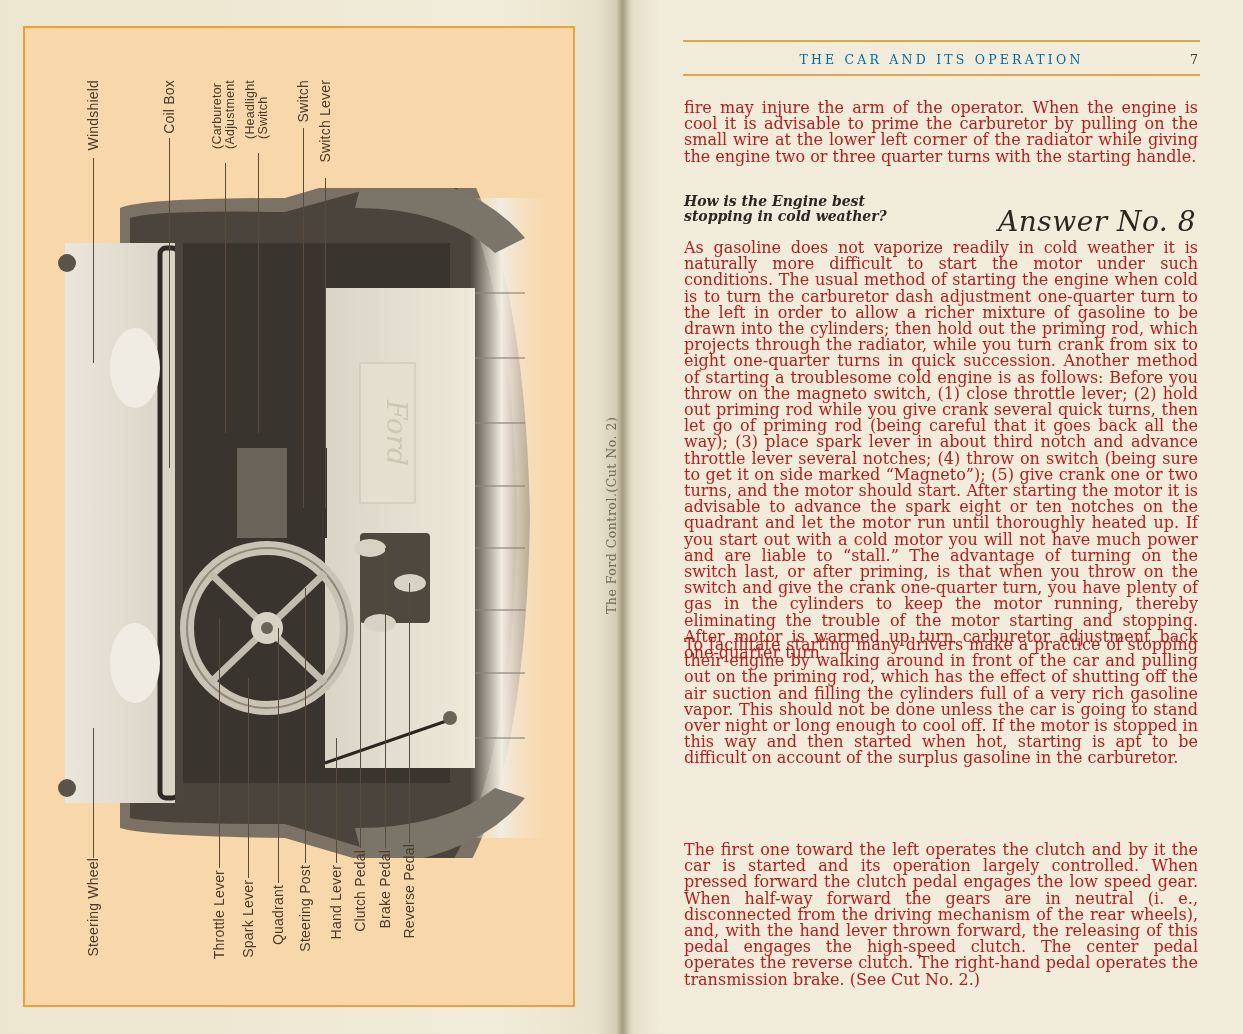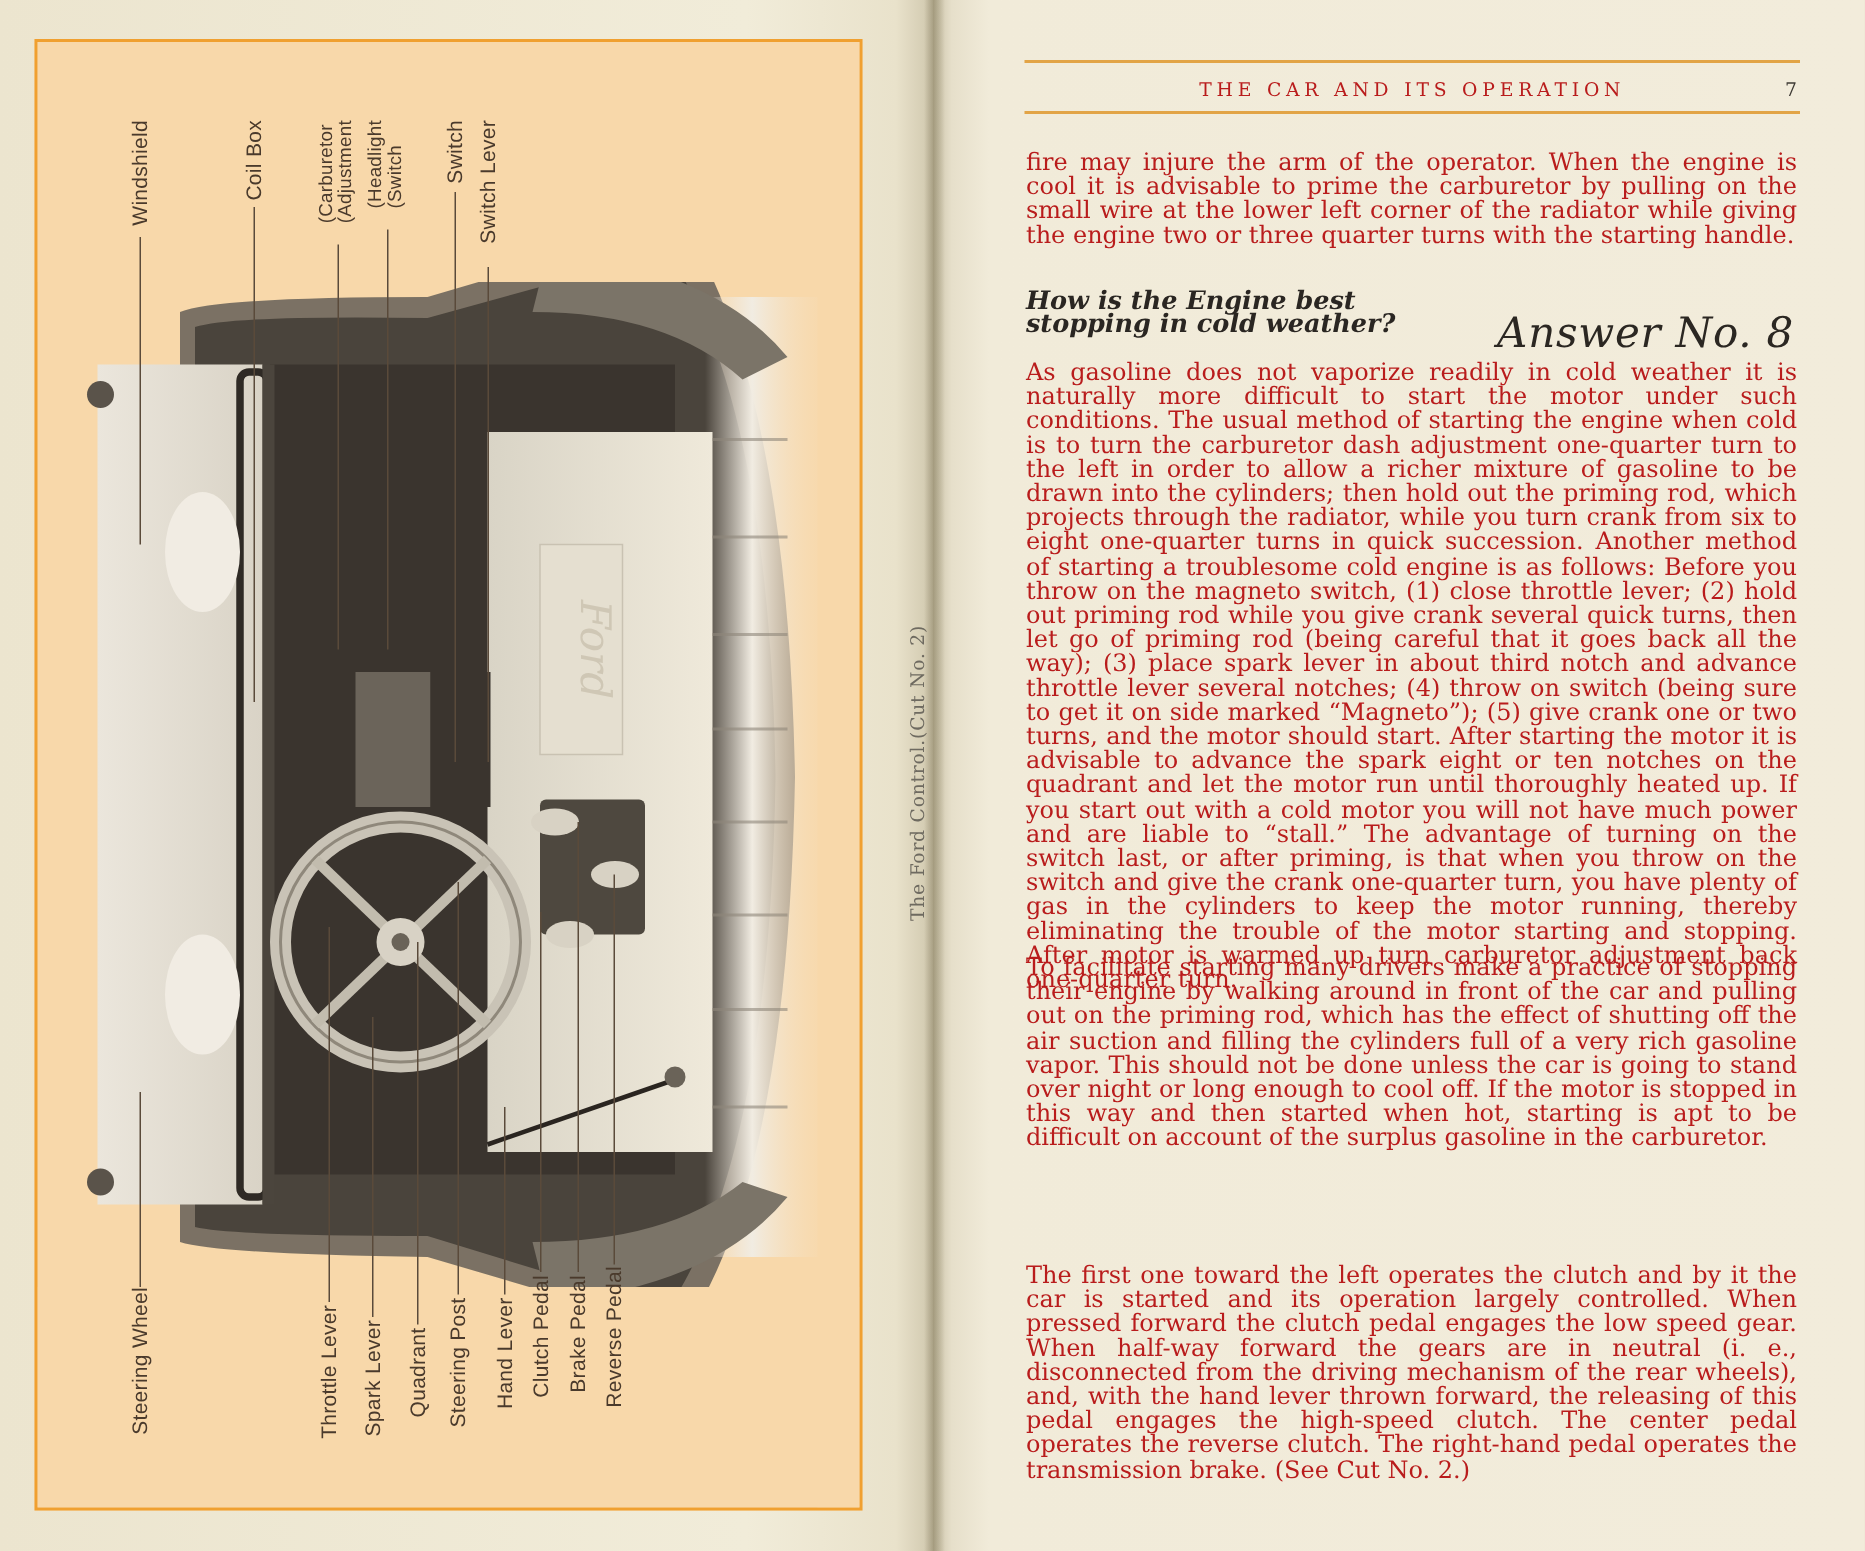--- a/index.html
+++ b/index.html
@@ -50,35 +50,35 @@
   }
   .caption-vertical .sp { display: inline-block; width: 18px; }
 
   
   .running-head {
     position: absolute; left: 683px; top: 40px; width: 517px; height: 36px;
     border-top: 2px solid #e2a446; border-bottom: 2px solid #e2a446;
   }
   .running-head .title {
     position: absolute; left: 0; width: 100%; top: 10px; text-align: center;
-    font-size: 12.5px; letter-spacing: 3.2px; color: #b91c1c;
+    font-size: 12.5px; letter-spacing: 3.2px; color: #0369a1;
   }
   .running-head .folio {
     position: absolute; right: 2px; top: 10px; font-size: 12.5px; color: #3e3a34;
   }
 
   .body-text {
     position: absolute; left: 684px; width: 514px;
     font-size: 16px; line-height: 16.2px; color: #b91c1c;
     text-align: justify; hyphens: manual;
   }
   .qa-block { position: absolute; left: 684px; width: 514px; height: 46px; }
   .question {
     position: absolute; left: 0; top: 0; width: 260px;
-    font-style: italic; font-weight: bold; font-size: 17px; line-height: 15px; color: #2a2622;
+    font-style: italic; font-weight: bold; font-size: 14px; line-height: 15px; color: #2a2622;
   }
   .answer {
     position: absolute; right: 2px; top: 0;
     font-family: "DejaVu Serif", "Liberation Serif", serif;
     font-style: italic; font-size: 28px; color: #2b2722; letter-spacing: 0.5px; margin-top: 11px;
   }
 </style>
 </head>
 <body>
 

